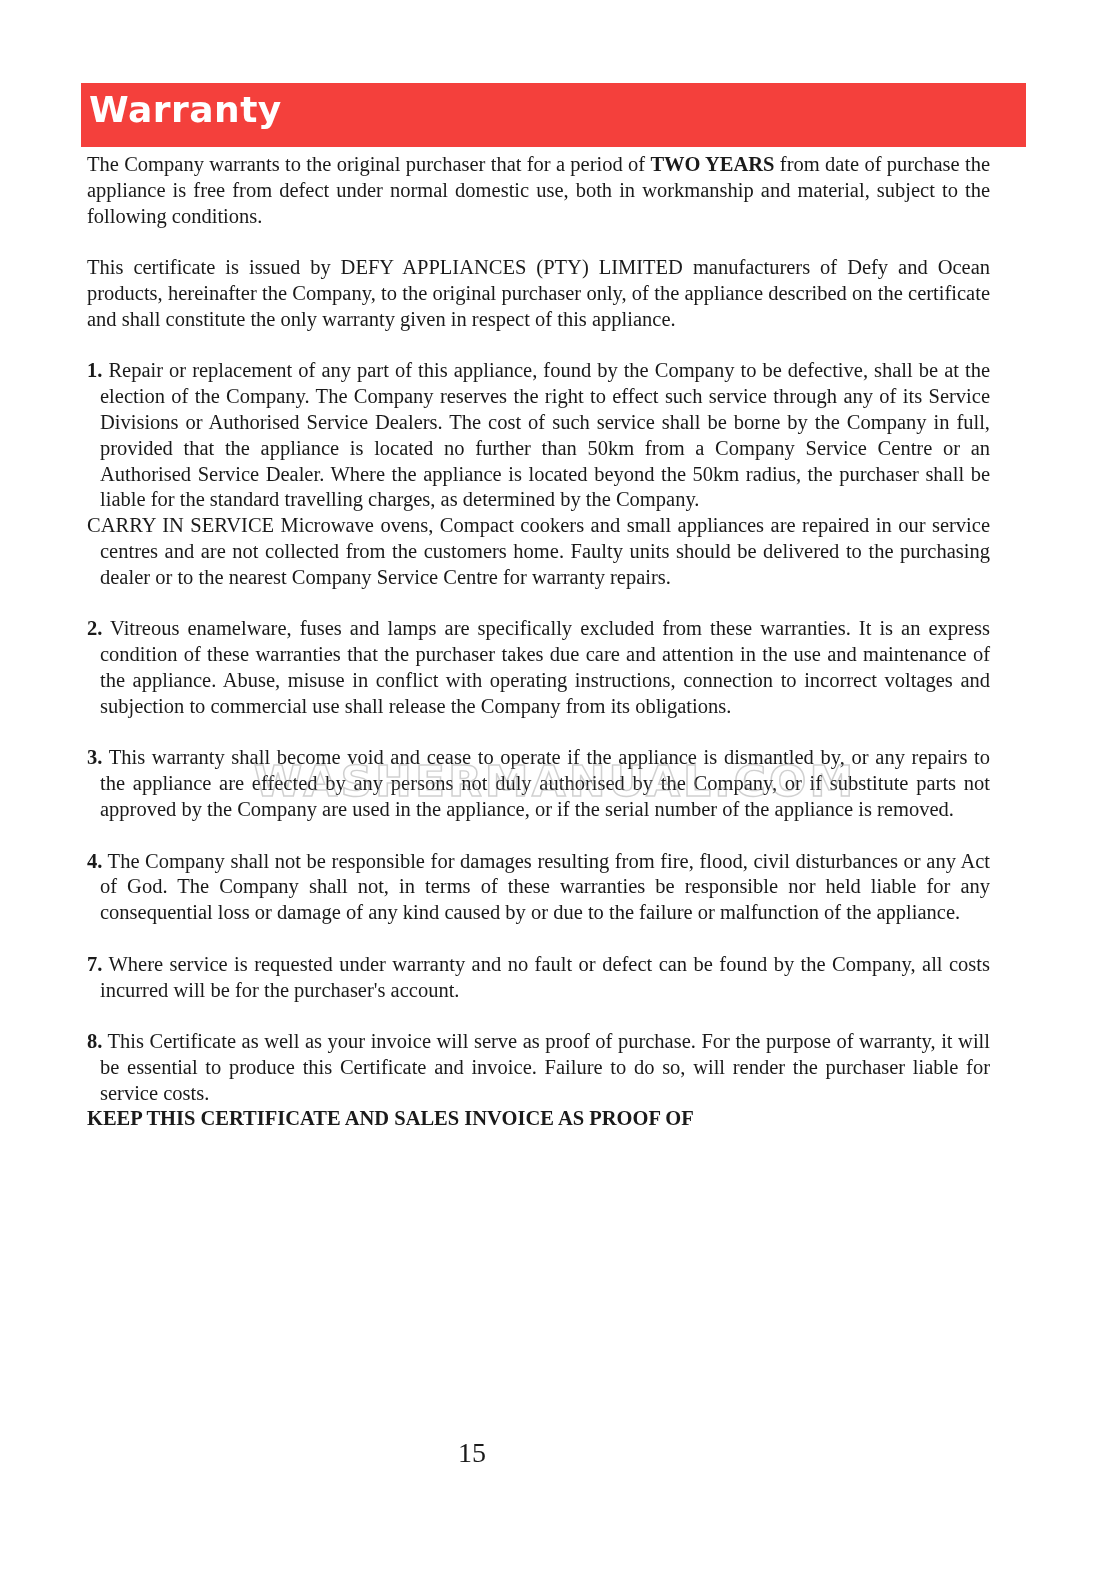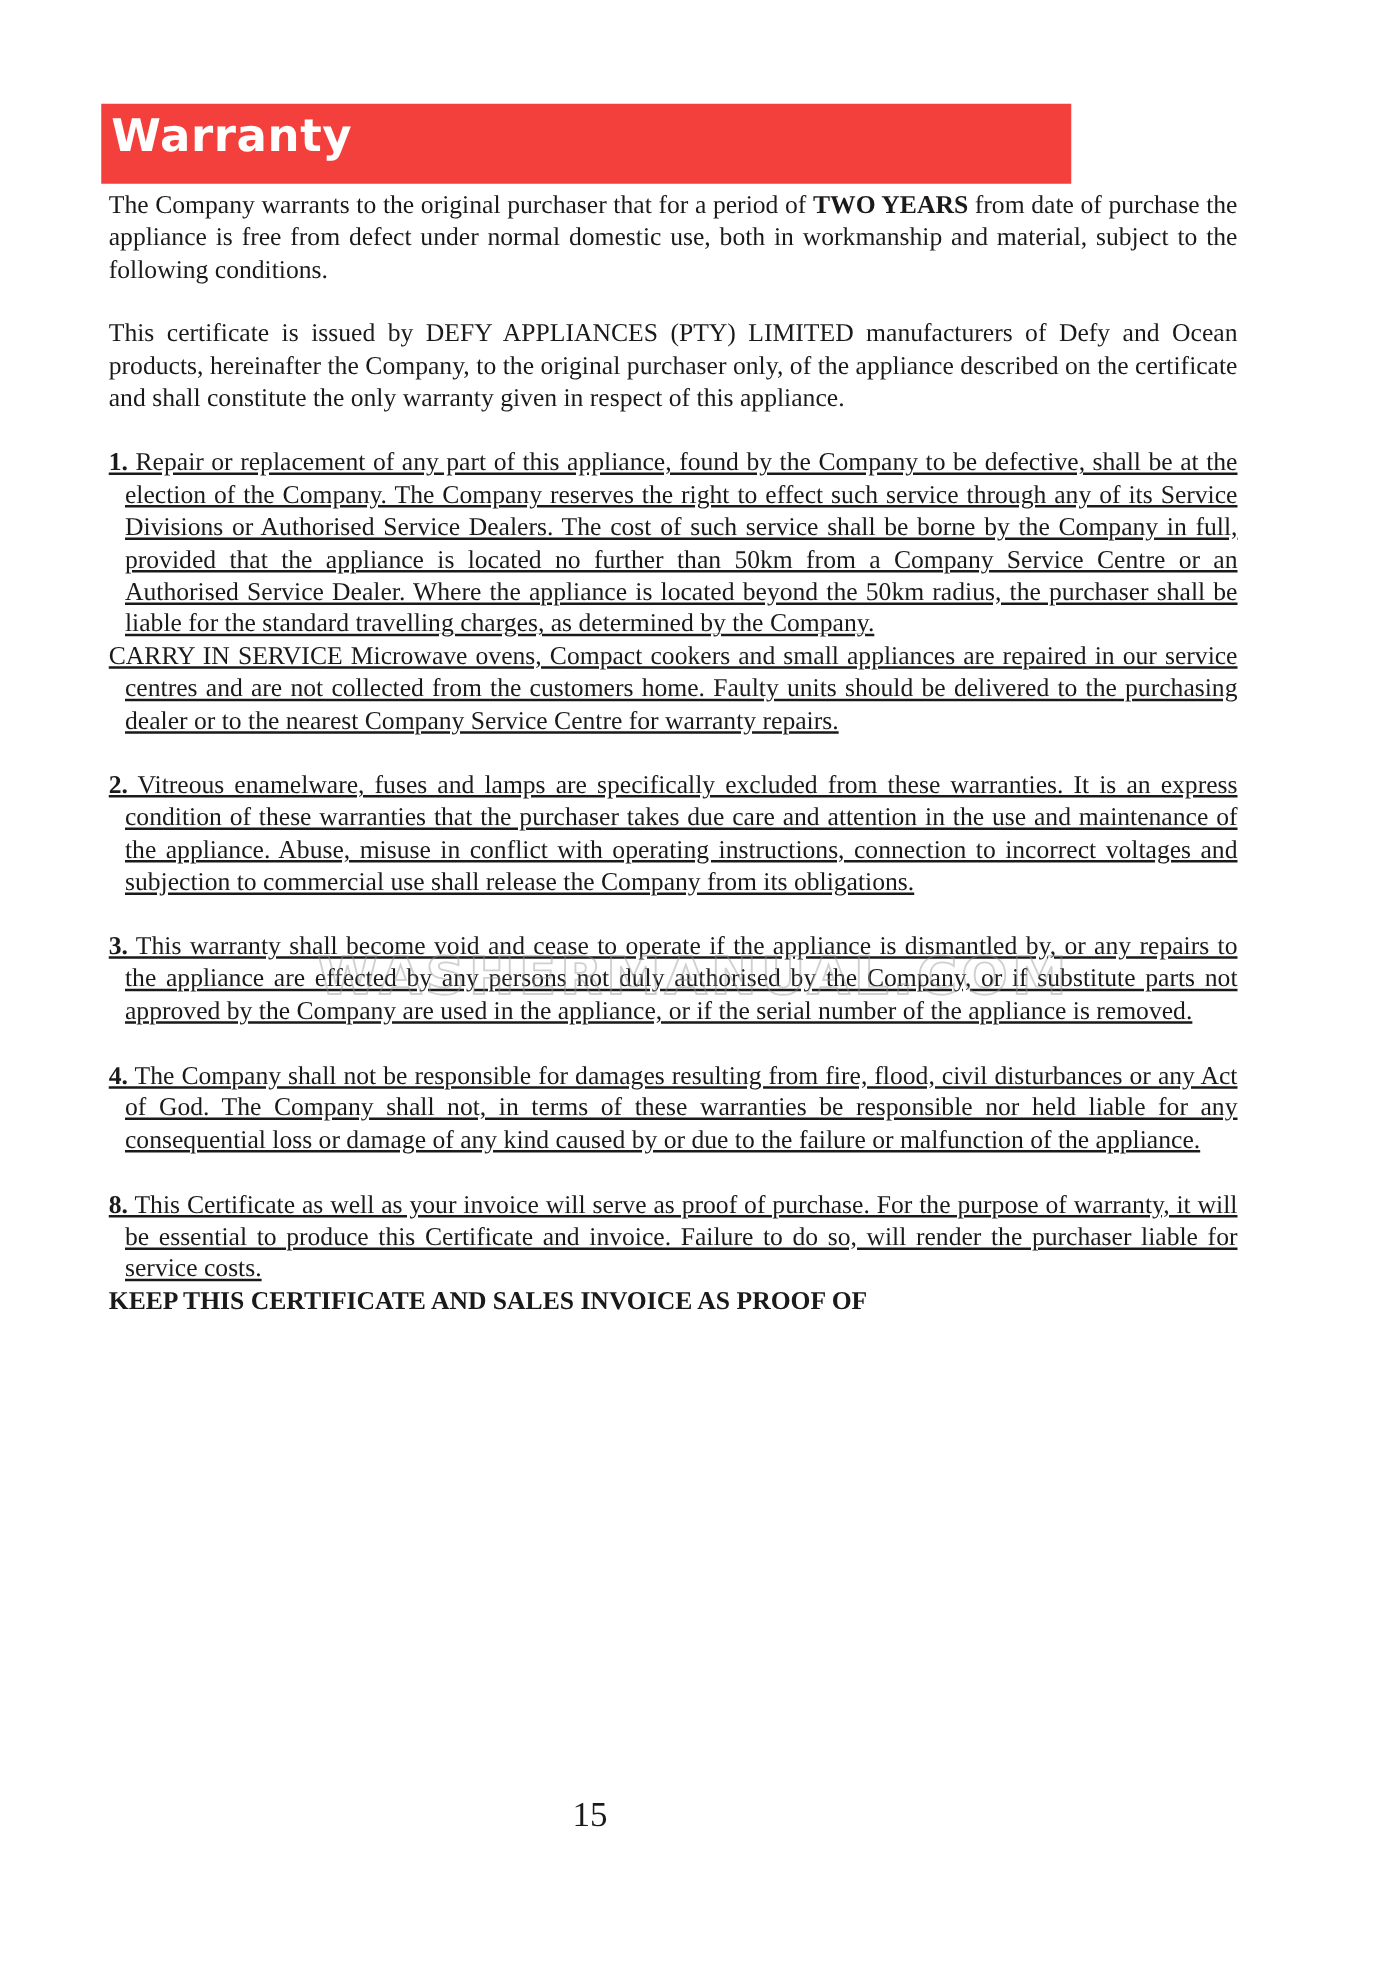--- a/index.html
+++ b/index.html
@@ -1,32 +1,32 @@
 <!DOCTYPE html>
 <html><head>
 <meta charset="utf-8">
 <style>
   html, body { margin: 0; padding: 0; background: #ffffff; }
   body { width: 1120px; height: 1586px; position: relative; overflow: hidden; }
   .banner {
-    position: absolute; left: 81px; top: 83px; width: 776px; height: 64px;
+    position: absolute; left: 81px; top: 83px; width: 945px; height: 64px;
     background: #f4403c;
   }
   .banner-title {
     position: absolute; left: 8px; top: 6px;
     font-family: "DejaVu Sans", sans-serif; font-weight: bold;
     font-size: 36px; color: #ffffff; letter-spacing: 0.5px;
   }
   .content {
     position: absolute; left: 87px; top: 152px; width: 903px;
     font-family: "Liberation Serif", serif; font-size: 20.5px;
     line-height: 25.8px; color: #1a1a1a; text-align: justify;
   }
   .para { margin: 0 0 25.8px 0; }
-  .item { margin: 0 0 25.8px 0; padding-left: 13px; text-indent: -13px; text-decoration: underline; }
+  .item { margin: 0 0 25.8px 0; padding-left: 13px; text-indent: -13px; }
   .item.tight { margin-bottom: 0; }
   .num { font-weight: bold; }
   .strong { font-weight: bold; }
   .footer-note {
     font-weight: bold; text-align: left; margin: 0; padding: 0;
   }
   .watermark {
     position: absolute; left: 205px; top: 756px; width: 700px; text-align: center;
     font-family: "DejaVu Sans", sans-serif; font-weight: bold; font-size: 44px;
     color: transparent; -webkit-text-stroke: 1.5px rgba(150,150,150,0.45);
@@ -46,20 +46,21 @@
 
 <div class="content">
   <p class="para"><span>The Company warrants to the original purchaser that for a period of </span><span class="strong">TWO YEARS</span><span> from date of purchase the appliance is free from defect under normal domestic use, both in workmanship and material, subject to the following conditions.</span></p>
   <p class="para">This certificate is issued by DEFY APPLIANCES (PTY) LIMITED manufacturers of Defy and Ocean products, hereinafter the Company, to the original purchaser only, of the appliance described on the certificate and shall constitute the only warranty given in respect of this appliance.</p>
 
   <p class="item tight"><span class="num">1.</span><span> Repair or replacement of any part of this appliance, found by the Company to be defective, shall be at the election of the Company. The Company reserves the right to effect such service through any of its Service Divisions or Authorised Service Dealers. The cost of such service shall be borne by the Company in full, provided that the  appliance is located no further than 50km from a Company Service Centre or an Authorised Service Dealer.   Where the appliance is located beyond the 50km radius, the purchaser shall be liable for the standard travelling charges, as determined by the Company.</span></p>
   <p class="item"><span>CARRY IN SERVICE  Microwave ovens, Compact cookers and small appliances are repaired in our service centres and are not collected from the customers home. Faulty units  should be delivered to the purchasing dealer or to the nearest Company Service Centre for warranty repairs.</span></p>
   <p class="item"><span class="num">2.</span><span> Vitreous enamelware, fuses and lamps are specifically excluded from these warranties. It is an express condition of these warranties that the purchaser takes due care and attention in the use and maintenance of the appliance. Abuse, misuse in conflict with operating instructions, connection to incorrect voltages and subjection to commercial use shall release the Company from its obligations.</span></p>
   <p class="item"><span class="num">3.</span><span> This warranty shall become void and cease to operate if the appliance is dismantled by, or any repairs to the appliance are effected by any persons not duly authorised by the Company, or if substitute parts not approved by the Company are used in the appliance, or if the serial number of the appliance is removed.</span></p>
   <p class="item"><span class="num">4.</span><span> The Company shall not be responsible for damages resulting from fire, flood, civil disturbances or any Act of God. The Company shall not, in terms of these warranties be responsible nor held liable for any consequential loss or damage of any kind caused by or due to the failure or malfunction of the appliance.</span></p>
+  <p class="item"><span class="num">7.</span><span> Where service is requested under warranty and no fault or defect can be found by the Company, all costs incurred will be for the purchaser's account.</span></p>
   <p class="item tight"><span class="num">8.</span><span> This Certificate as well as your invoice will serve as proof of purchase. For the purpose of warranty, it will be essential to produce this Certificate and invoice. Failure to do so, will render the purchaser liable for service costs.</span></p>
 
   <p class="footer-note">KEEP THIS CERTIFICATE AND SALES INVOICE AS PROOF OF</p>
 </div>
 
 <div class="watermark">WASHERMANUAL.COM</div>
 
 <div class="page-number">15</div>
 
 </body></html>

